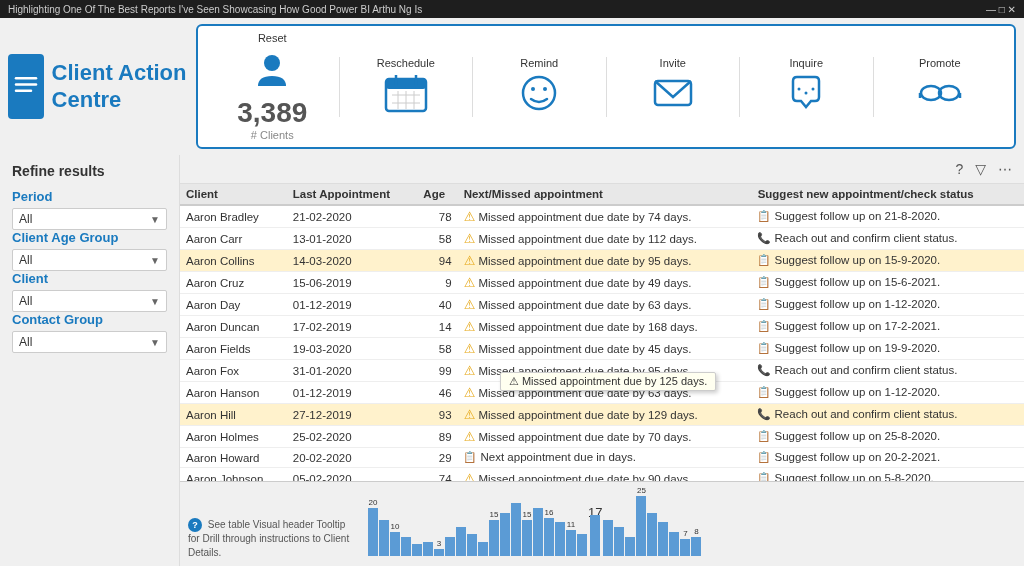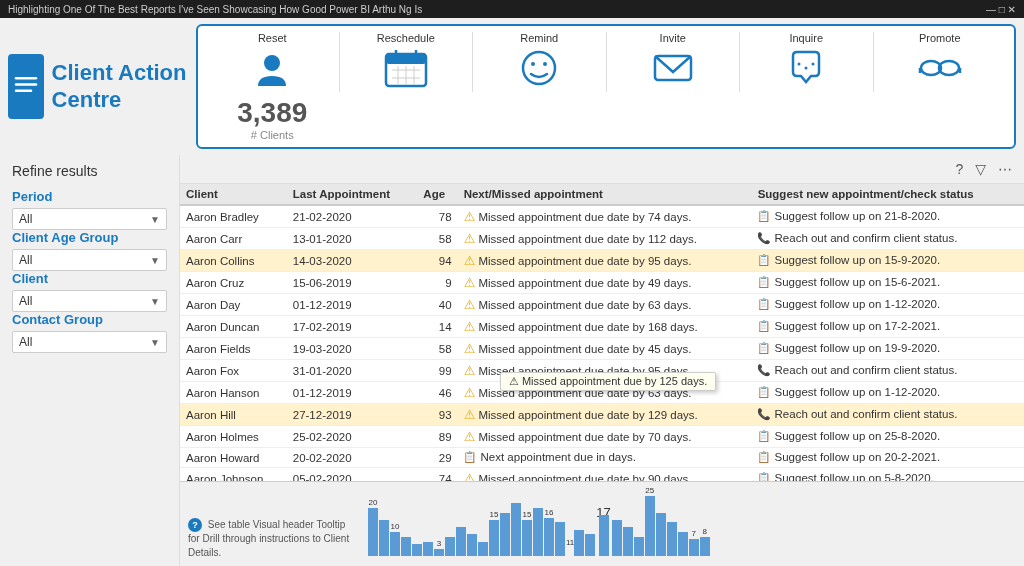--- a/index.html
+++ b/index.html
@@ -11,34 +11,34 @@
     .title-bar { background: #1e1e1e; color: #ccc; font-size: 10px; padding: 2px 8px; display: flex; justify-content: space-between; align-items: center; height: 18px; }
 
     
     .header { display: flex; background: #f0f0f0; padding: 6px 8px; align-items: center; }
 
     .logo-area { display: flex; align-items: center; width: 180px; min-width: 180px; }
     .logo-icon { background: #1a7abf; color: white; border-radius: 4px; width: 55px; height: 65px; display: flex; align-items: center; justify-content: center; font-size: 28px; margin-right: 8px; }
     .logo-text { color: #1a7abf; font-size: 22px; font-weight: bold; line-height: 1.2; }
 
     
-    .action-panel { border: 2px solid #1a7abf; border-radius: 6px; flex: 1; display: flex; align-items: flex-start; padding: 6px 12px; background: white; margin-left: 8px; }
+    .action-panel { border: 2px solid #1a7abf; border-radius: 6px; flex: 1; display: flex; align-items: center; padding: 6px 12px; background: white; margin-left: 8px; }
     .action-item { display: flex; flex-direction: column; align-items: center; flex: 1; cursor: pointer; }
     .action-label { font-size: 11px; color: #333; margin-bottom: 4px; font-weight: 500; }
     .action-count { font-size: 28px; font-weight: bold; color: #555; }
     .action-sub { font-size: 11px; color: #888; }
 
     .divider-v { width: 1px; background: #ddd; height: 60px; margin: 0 4px; }
 
     
     .main-content { display: flex; flex: 1; overflow: hidden; }
 
     
     .sidebar { width: 180px; min-width: 180px; background: #f0f0f0; padding: 8px 12px; border-right: 1px solid #ddd; }
-    .sidebar-title { font-size: 14px; font-weight: normal; color: #333; margin-bottom: 10px; }
+    .sidebar-title { font-size: 14px; font-weight: bold; color: #333; margin-bottom: 10px; }
     .filter-group { }
     .filter-label { font-size: 13px; font-weight: bold; color: #1a7abf; margin-bottom: 4px; }
     .filter-select { display: flex; align-items: center; justify-content: space-between; background: white; border: 1px solid #ccc; padding: 3px 6px; border-radius: 2px; cursor: pointer; font-size: 12px; color: #333; }
     .chevron { font-size: 10px; color: #666; }
 
     
     .table-area { flex: 1; overflow: auto; background: white; }
 
     .toolbar { display: flex; justify-content: flex-end; padding: 4px 8px; gap: 4px; background: #f0f0f0; border-bottom: 1px solid #ddd; }
     .toolbar-btn { background: none; border: none; cursor: pointer; font-size: 14px; color: #555; padding: 2px 4px; }
@@ -397,21 +397,21 @@
               <div style="width: 10px; height: 48px; background: rgb(91, 155, 213);"></div>
             </div>
             <div style="display: flex; flex-direction: column; align-items: center;">
               <div style="font-size: 8px; color: rgb(51, 51, 51); height: 10px;">16</div>
               <div style="width: 10px; height: 38px; background: rgb(91, 155, 213);"></div>
             </div>
             <div style="display: flex; flex-direction: column; align-items: center;">
               <div style="font-size: 8px; color: rgb(51, 51, 51); height: 10px;"></div>
               <div style="width: 10px; height: 34px; background: rgb(91, 155, 213);"></div>
             </div>
-            <div style="display: flex; flex-direction: row; align-items: center;">
+            <div style="display: flex; flex-direction: column; align-items: center;">
               <div style="font-size: 8px; color: rgb(51, 51, 51); height: 10px;">11</div>
               <div style="width: 10px; height: 26px; background: rgb(91, 155, 213);"></div>
             </div>
             <div style="display: flex; flex-direction: column; align-items: center;">
               <div style="font-size: 8px; color: rgb(51, 51, 51); height: 10px;"></div>
               <div style="width: 10px; height: 22px; background: rgb(91, 155, 213);"></div>
             </div>
             <div style="display: flex; flex-direction: column; align-items: center;">
               <div style="font-size: 13px; color: rgb(51, 51, 51); height: 10px;">17</div>
               <div style="width: 10px; height: 41px; background: rgb(91, 155, 213);"></div>

